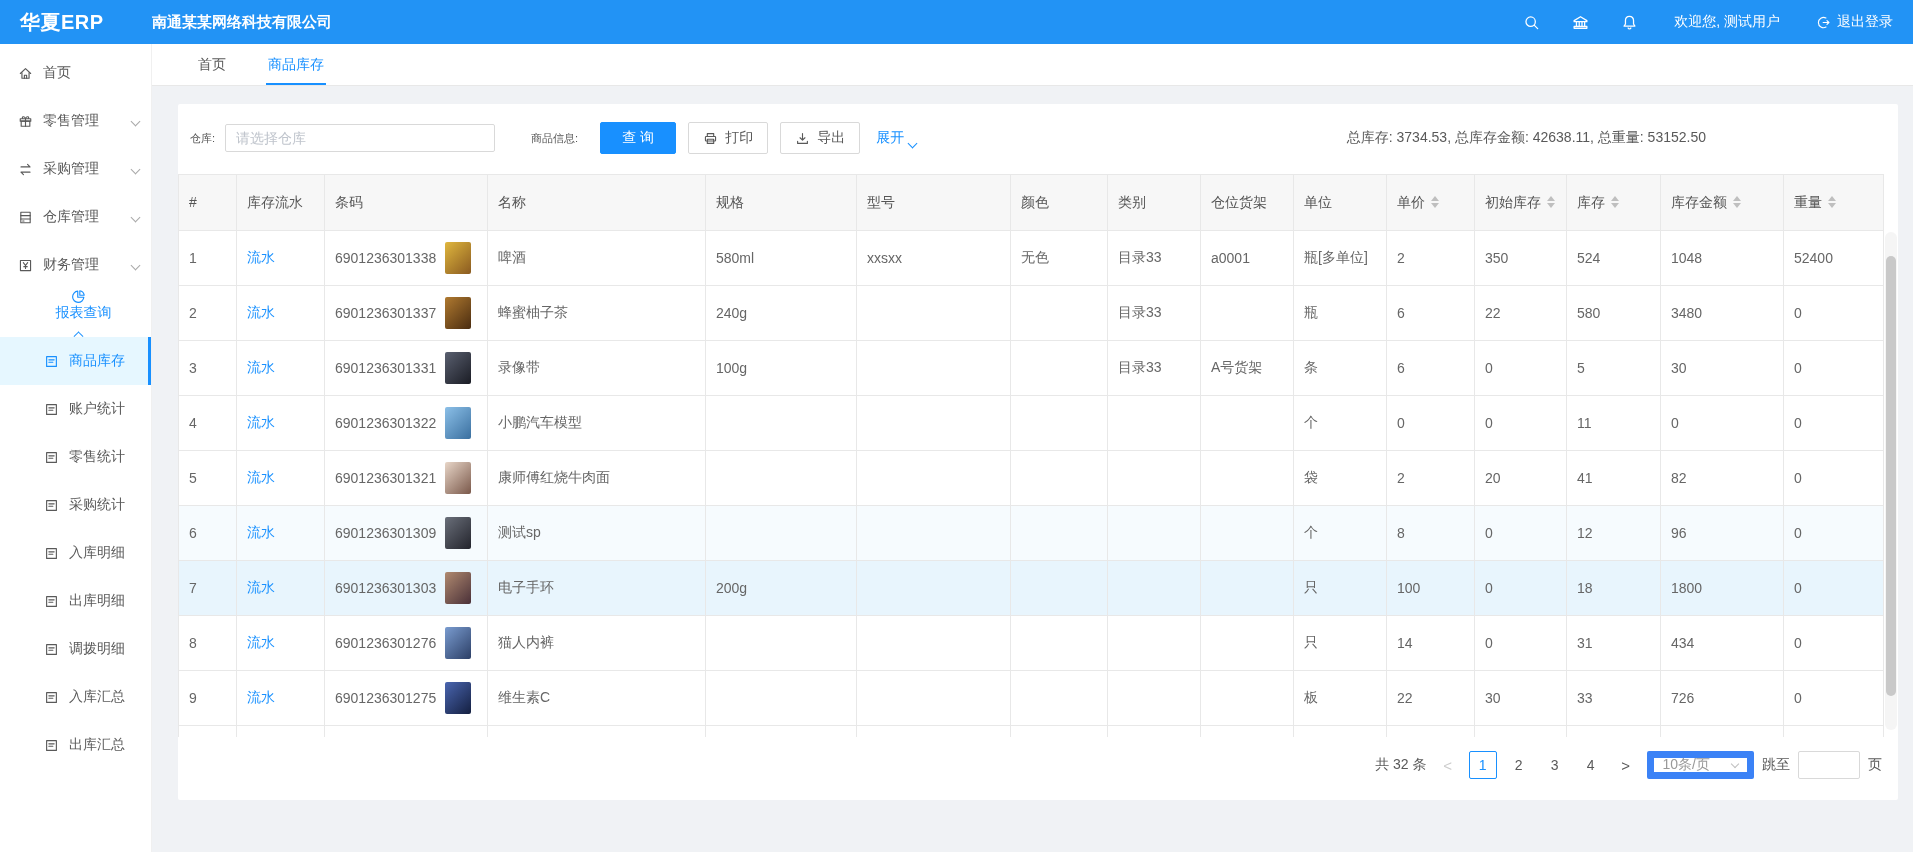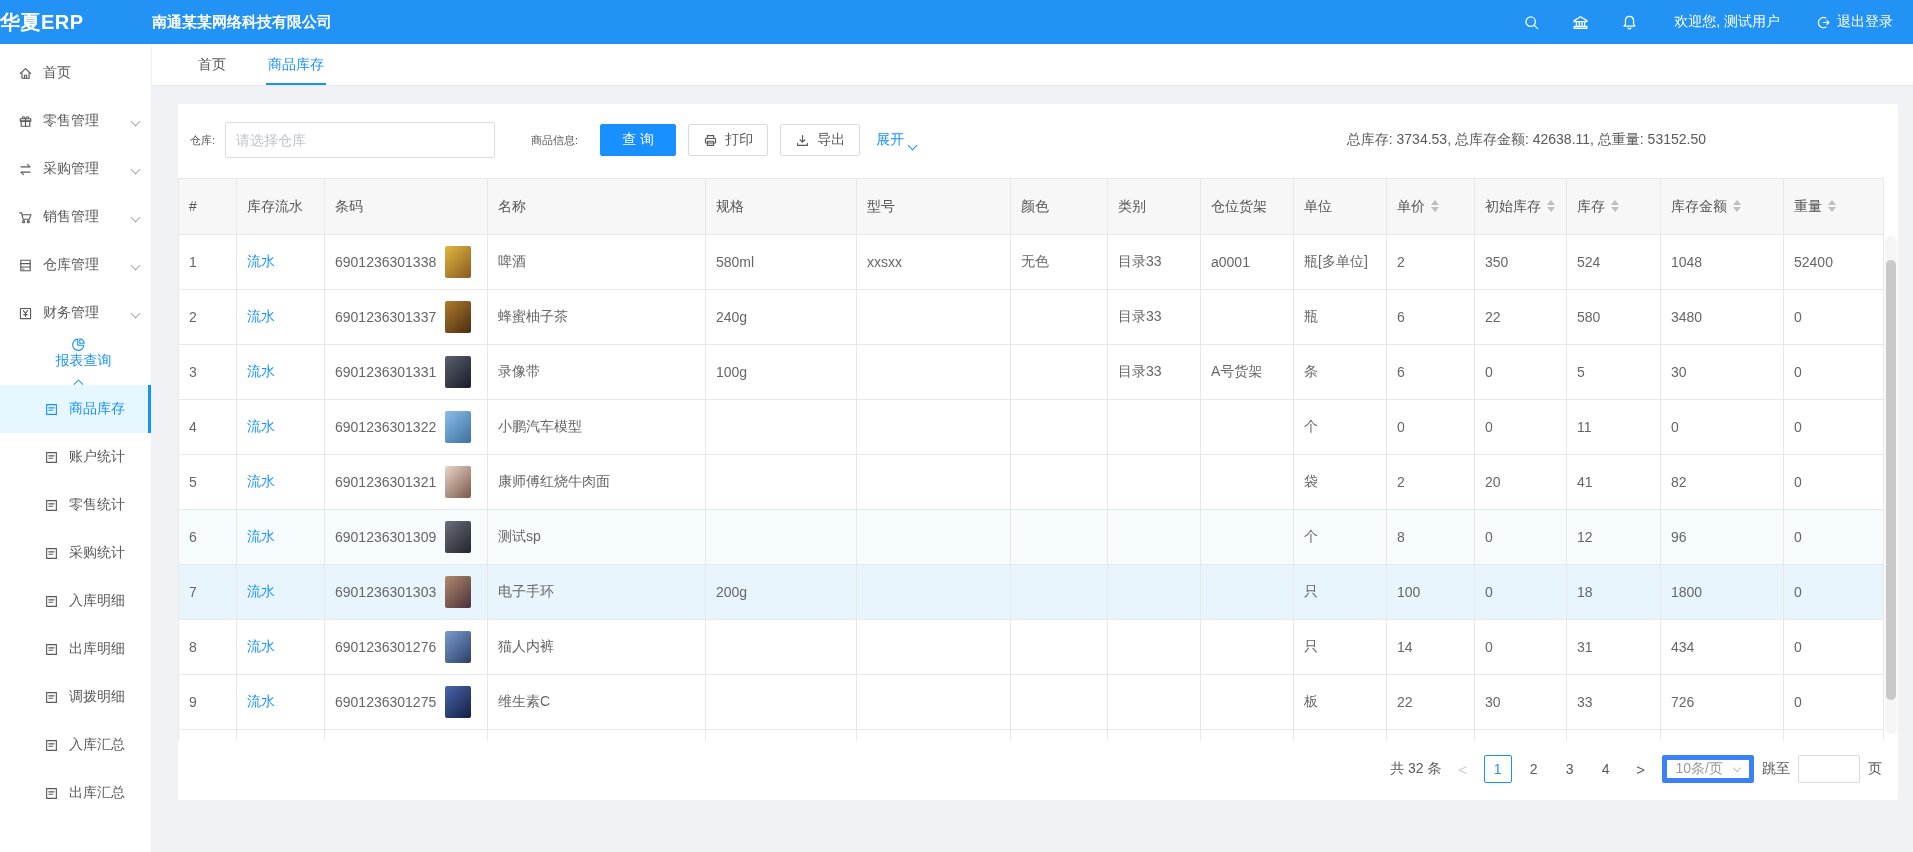--- a/index.html
+++ b/index.html
@@ -2,21 +2,21 @@
 <html><head>
 <meta charset="utf-8">
 <style>
   * { margin:0; padding:0; box-sizing:border-box; }
   html,body { width:1913px; height:852px; overflow:hidden;
     font-family:"Liberation Sans","DejaVu Sans",sans-serif; background:#f0f2f5; }
 
   
   .topbar { height:44px; background:#2293f5; display:flex; align-items:center;
     color:#fff; padding-right:20px; }
-  .logo { width:140px; font-size:20px; font-weight:700;
+  .logo { width:140px; padding-left:20px; font-size:20px; font-weight:700;
     letter-spacing:.5px; white-space:nowrap; cursor:pointer; }
   .company { margin-left:12px; font-size:15px; font-weight:700; }
   .hicon { margin-left:32px; display:flex; align-items:center; color:#fff; cursor:pointer; }
   .hicon.search { margin-left:auto; }
   .hicon svg, .logout svg { width:17px; height:17px; }
   .welcome { margin-left:36px; font-size:14px; white-space:nowrap; }
   .logout { margin-left:36px; display:flex; align-items:center; gap:6px;
     font-size:14px; cursor:pointer; white-space:nowrap; }
   svg { stroke:currentColor; fill:none; stroke-width:1.2;
     stroke-linecap:round; stroke-linejoin:round; }
@@ -51,21 +51,21 @@
   .tab { line-height:41px; padding:0 2px; margin-right:38px; font-size:14px;
     color:#595959; cursor:pointer; }
   .tab.active { color:#1890ff; border-bottom:2px solid #1890ff; }
 
   
   .card { background:#fff; margin:18px 15px 0 26px; border-radius:2px;
     height:696px; overflow:hidden; }
   .filterbar { display:flex; align-items:center; padding:18px 12px 20px; }
   .flabel { font-size:11px; color:#555; margin-right:10px; white-space:nowrap; }
   .flabel.second { margin-left:36px; }
-  .finput { height:36px; border:1px solid #d9d9d9; border-radius:2px;
+  .finput { height:28px; border:1px solid #d9d9d9; border-radius:2px;
     padding:8px 10px; font-size:14px; color:#595959; outline:none; }
   .finput::placeholder { color:#bfc4cc; }
   .w-house { width:270px; } .w-info { width:248px; }
   .btn { height:32px; padding:0 14px; margin-left:12px; border:1px solid #d9d9d9;
     border-radius:2px; background:#fff; color:#595959; display:inline-flex;
     align-items:center; gap:7px; font-size:14px; cursor:pointer; white-space:nowrap; }
   .btn svg { width:15px; height:15px; }
   .btn-primary { background:#1890ff; border-color:#1890ff; color:#fff;
     min-width:76px; justify-content:center; }
   .expand { color:#1890ff; font-size:14px; margin-left:16px; display:inline-flex;
@@ -101,22 +101,22 @@
   
   .pager { display:flex; align-items:center; justify-content:flex-end; gap:8px;
     padding:14px 16px 0; font-size:14px; color:#595959; }
   .pages { display:contents; }
   .pg-btn { width:26px; height:28px; display:flex; align-items:center;
     justify-content:center; cursor:pointer; color:#ccc; font-size:15px; }
   .pg-btn.next { color:#595959; }
   .pg-num { min-width:28px; height:28px; display:flex; align-items:center;
     justify-content:center; cursor:pointer; border-radius:2px; }
   .pg-num.active { border:1px solid #1890ff; color:#1890ff; }
-  .pg-select { height:28px; border:5px solid #3b82f6; border-radius:2px;
-    display:flex; align-items:center; gap:11px; padding:0 9px; color:#999;
+  .pg-select { height:28px; border:7px solid #3b82f6; border-radius:2px;
+    display:flex; align-items:center; gap:22px; padding:0 9px; color:#999;
     cursor:pointer; }
   .pg-select i.chev { color:#bfbfbf; width:6px; height:6px; margin-top:-3px; }
   .jump-input { width:62px; height:28px; border:1px solid #d9d9d9;
     border-radius:2px; outline:none; padding:0 6px; font-size:14px; }
 </style>
 </head>
 <body>
 
 <header class="topbar">
   <div class="logo">华夏ERP</div>
@@ -186,31 +186,20 @@
             <svg viewBox="0 0 16 16">
               <path d="M3.2 5.2h9.6M10.2 2.6l2.6 2.6M12.8 10.8H3.2M5.8 13.4l-2.6-2.6"></path>
             </svg>
           </span>
           <span class="mlabel">采购管理</span>
           <i class="chev "></i>
         </div>
         <div class="mitem">
           <span class="icon">
             <svg viewBox="0 0 16 16">
-              <path d="M1.8 3h2l1.6 6.8h6.8L13.8 5H4.3"></path>
-              <circle cx="6" cy="12.4" r="1.1"></circle>
-              <circle cx="11" cy="12.4" r="1.1"></circle>
-            </svg>
-          </span>
-          <span class="mlabel">销售管理</span>
-          <i class="chev "></i>
-        </div>
-        <div class="mitem">
-          <span class="icon">
-            <svg viewBox="0 0 16 16">
               <rect x="3" y="2.4" width="10" height="11.2"></rect>
               <line x1="3" y1="6" x2="13" y2="6"></line>
               <line x1="3" y1="9.6" x2="13" y2="9.6"></line>
               <line x1="5" y1="11.7" x2="6.4" y2="11.7"></line>
             </svg>
           </span>
           <span class="mlabel">仓库管理</span>
           <i class="chev "></i>
         </div>
         <div class="mitem">

